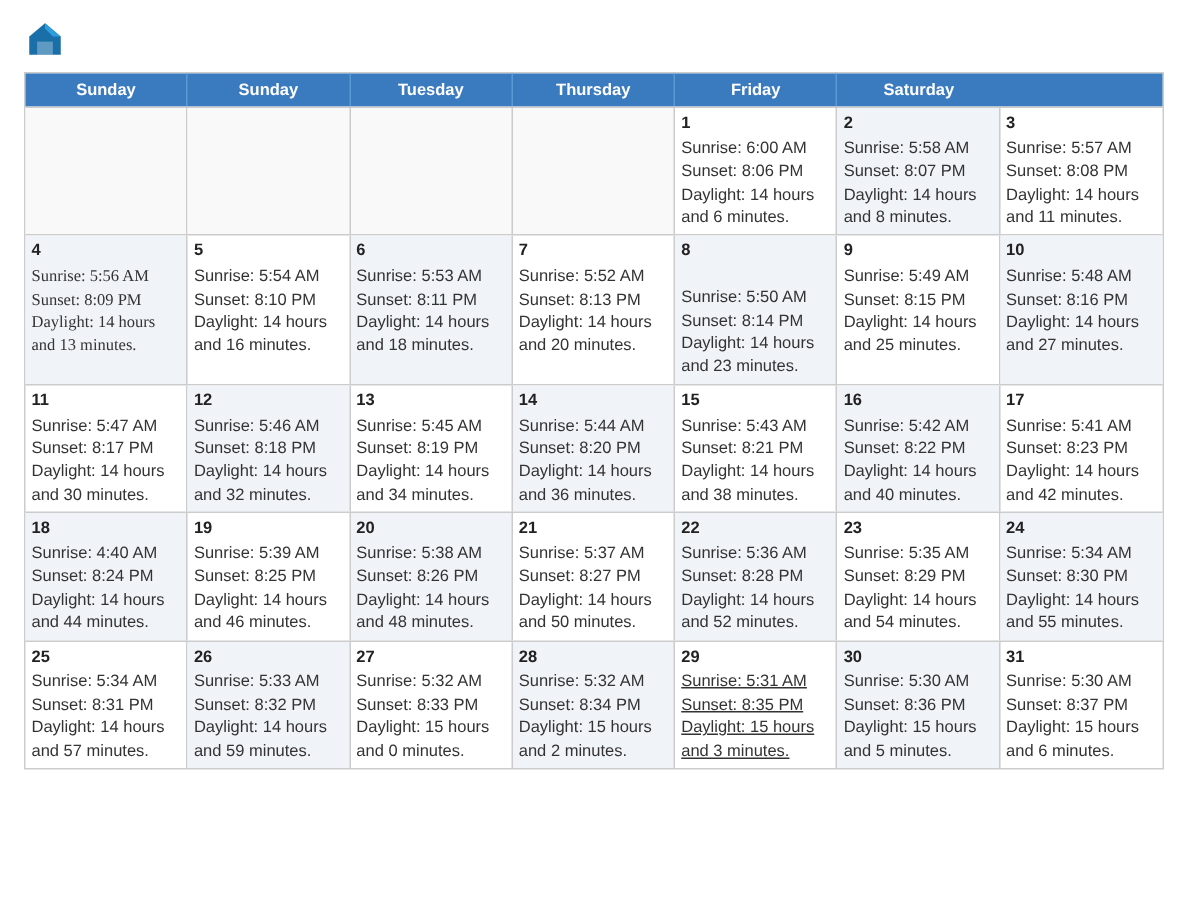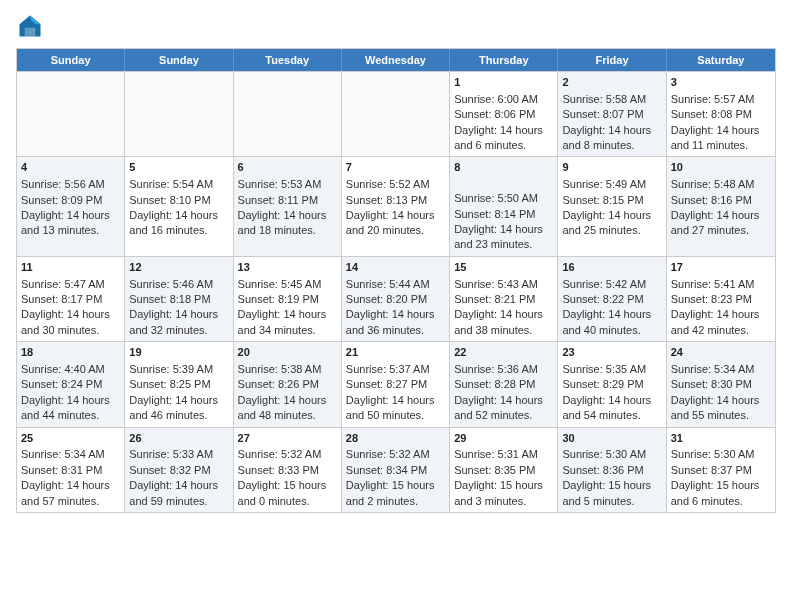--- a/index.html
+++ b/index.html
@@ -126,21 +126,20 @@
       <div class="month-title"></div>
       <div class="subtitle"></div>
     </div>
   </div>
 
   <div class="calendar">
     <div class="cal-header-row">
     <div class="cal-header-cell">Sunday</div>
         <div class="cal-header-cell">Sunday</div>
         <div class="cal-header-cell">Tuesday</div>
-        <div class="cal-header-cell">Wednesday</div>
         <div class="cal-header-cell">Thursday</div>
         <div class="cal-header-cell">Friday</div>
         <div class="cal-header-cell">Saturday</div>
       </div>
     <div class="cal-body">
     <div class="cal-row">
           <div class="cal-cell empty"></div>
           <div class="cal-cell empty"></div>
           <div class="cal-cell empty"></div>
           <div class="cal-cell empty"></div>
@@ -162,21 +161,21 @@
             <div class="day-num">3</div>
             <div class="cell-info" style="white-space: pre-line;">Sunrise: 5:57 AM
 Sunset: 8:08 PM
 Daylight: 14 hours
 and 11 minutes.</div>
           </div>
         </div>
         <div class="cal-row">
           <div class="cal-cell shaded">
             <div class="day-num">4</div>
-            <div class="cell-info" style="white-space: pre-line;">Sunrise: 5:56 AM
+            <div class="cell-info" style="white-space: pre-line; font-family: Liberation Serif, serif;">Sunrise: 5:56 AM
 Sunset: 8:09 PM
 Daylight: 14 hours
 and 13 minutes.</div>
           </div>
           <div class="cal-cell">
             <div class="day-num">5</div>
             <div class="cell-info" style="white-space: pre-line;">Sunrise: 5:54 AM
 Sunset: 8:10 PM
 Daylight: 14 hours
 and 16 minutes.</div>
@@ -343,21 +342,21 @@
           </div>
           <div class="cal-cell shaded">
             <div class="day-num">28</div>
             <div class="cell-info" style="white-space: pre-line;">Sunrise: 5:32 AM
 Sunset: 8:34 PM
 Daylight: 15 hours
 and 2 minutes.</div>
           </div>
           <div class="cal-cell">
             <div class="day-num">29</div>
-            <div class="cell-info" style="white-space: pre-line;">Sunrise: 5:31 AM
+            <div class="cell-info" style="white-space: pre-line; text-decoration: underline;">Sunrise: 5:31 AM
 Sunset: 8:35 PM
 Daylight: 15 hours
 and 3 minutes.</div>
           </div>
           <div class="cal-cell shaded">
             <div class="day-num">30</div>
             <div class="cell-info" style="white-space: pre-line;">Sunrise: 5:30 AM
 Sunset: 8:36 PM
 Daylight: 15 hours
 and 5 minutes.</div>

